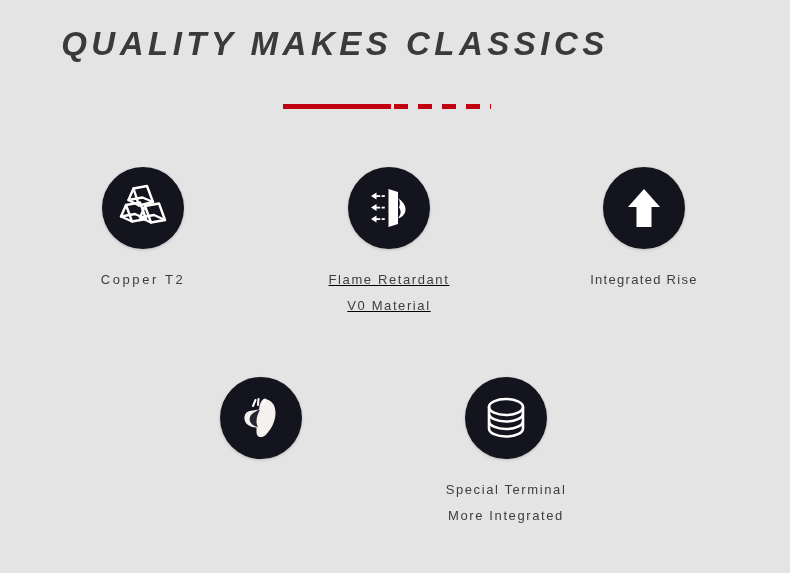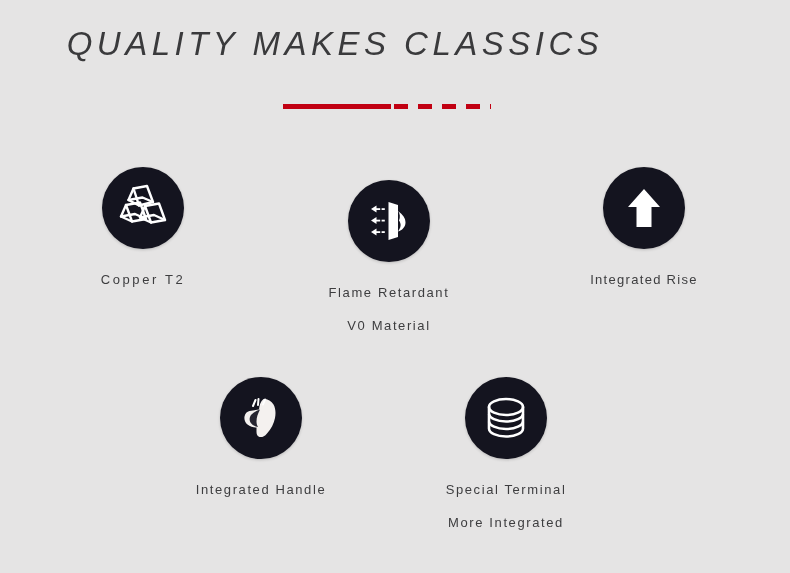--- a/index.html
+++ b/index.html
@@ -23,21 +23,21 @@
 
   
   .heading {
     position: absolute;
     left: 0;
     top: 25px;
     width: 670px;
     text-align: center;
     font-size: 33px;
     font-style: italic;
-    font-weight: normal;
+    font-weight: bold;
     letter-spacing: 4.5px;
     color: #3a3a3c;
     white-space: nowrap;
   }
 
   
   .divider {
     position: absolute;
     left: 283px;
     top: 104px;
@@ -81,25 +81,25 @@
   }
   .circle svg { display: block; }
   .caption {
     margin-top: 18px;
     font-size: 13px;
     line-height: 26px;
     letter-spacing: 1.6px;
     color: #3d3d3f;
     white-space: nowrap;
   }
-  .caption .l2 { display: block; margin-top: 7px; }
+  .caption .l2 { display: block; }
 
   
   #f-copper   { left: 28px;  top: 167px; }
-  #f-flame    { left: 274px; top: 180px; }
+  #f-flame    { left: 274px; top: 167px; text-decoration: underline; }
   #f-temp     { left: 529px; top: 167px; }
   
   #f-handle   { left: 146px; top: 377px; }
   #f-terminal { left: 391px; top: 377px; }
 
   #f-copper .caption  { letter-spacing: 2.6px; }
   #f-temp .caption    { letter-spacing: 1.3px; }
 </style>
 </head>
 <body>
@@ -200,21 +200,20 @@
 
           <g stroke="#ffffff" stroke-width="2" stroke-linecap="round">
             <line x1="20" y1="16" x2="22.5" y2="10"></line>
             <line x1="25" y1="15" x2="25.5" y2="9"></line>
             <line x1="30" y1="14.5" x2="32" y2="9.5"></line>
           </g>
         </svg>
       </span>
     </div>
     <div class="caption">
-      <span>Integrated Handle</span>
     </div>
   </div>
 
   <div class="feature" id="f-terminal">
     <div class="circle">
       <span>
         <svg width="52" height="52" viewBox="0 0 52 52" fill="none" stroke="#ffffff" stroke-width="2.6" stroke-linecap="round">
           <ellipse cx="26" cy="15" rx="17" ry="8"></ellipse>
           <path d="M9 15 L9 21.5 C9 26 16.6 29.5 26 29.5 C35.4 29.5 43 26 43 21.5 L43 15"></path>
           <path d="M9 22.5 L9 29 C9 33.5 16.6 37 26 37 C35.4 37 43 33.5 43 29 L43 22.5"></path>

